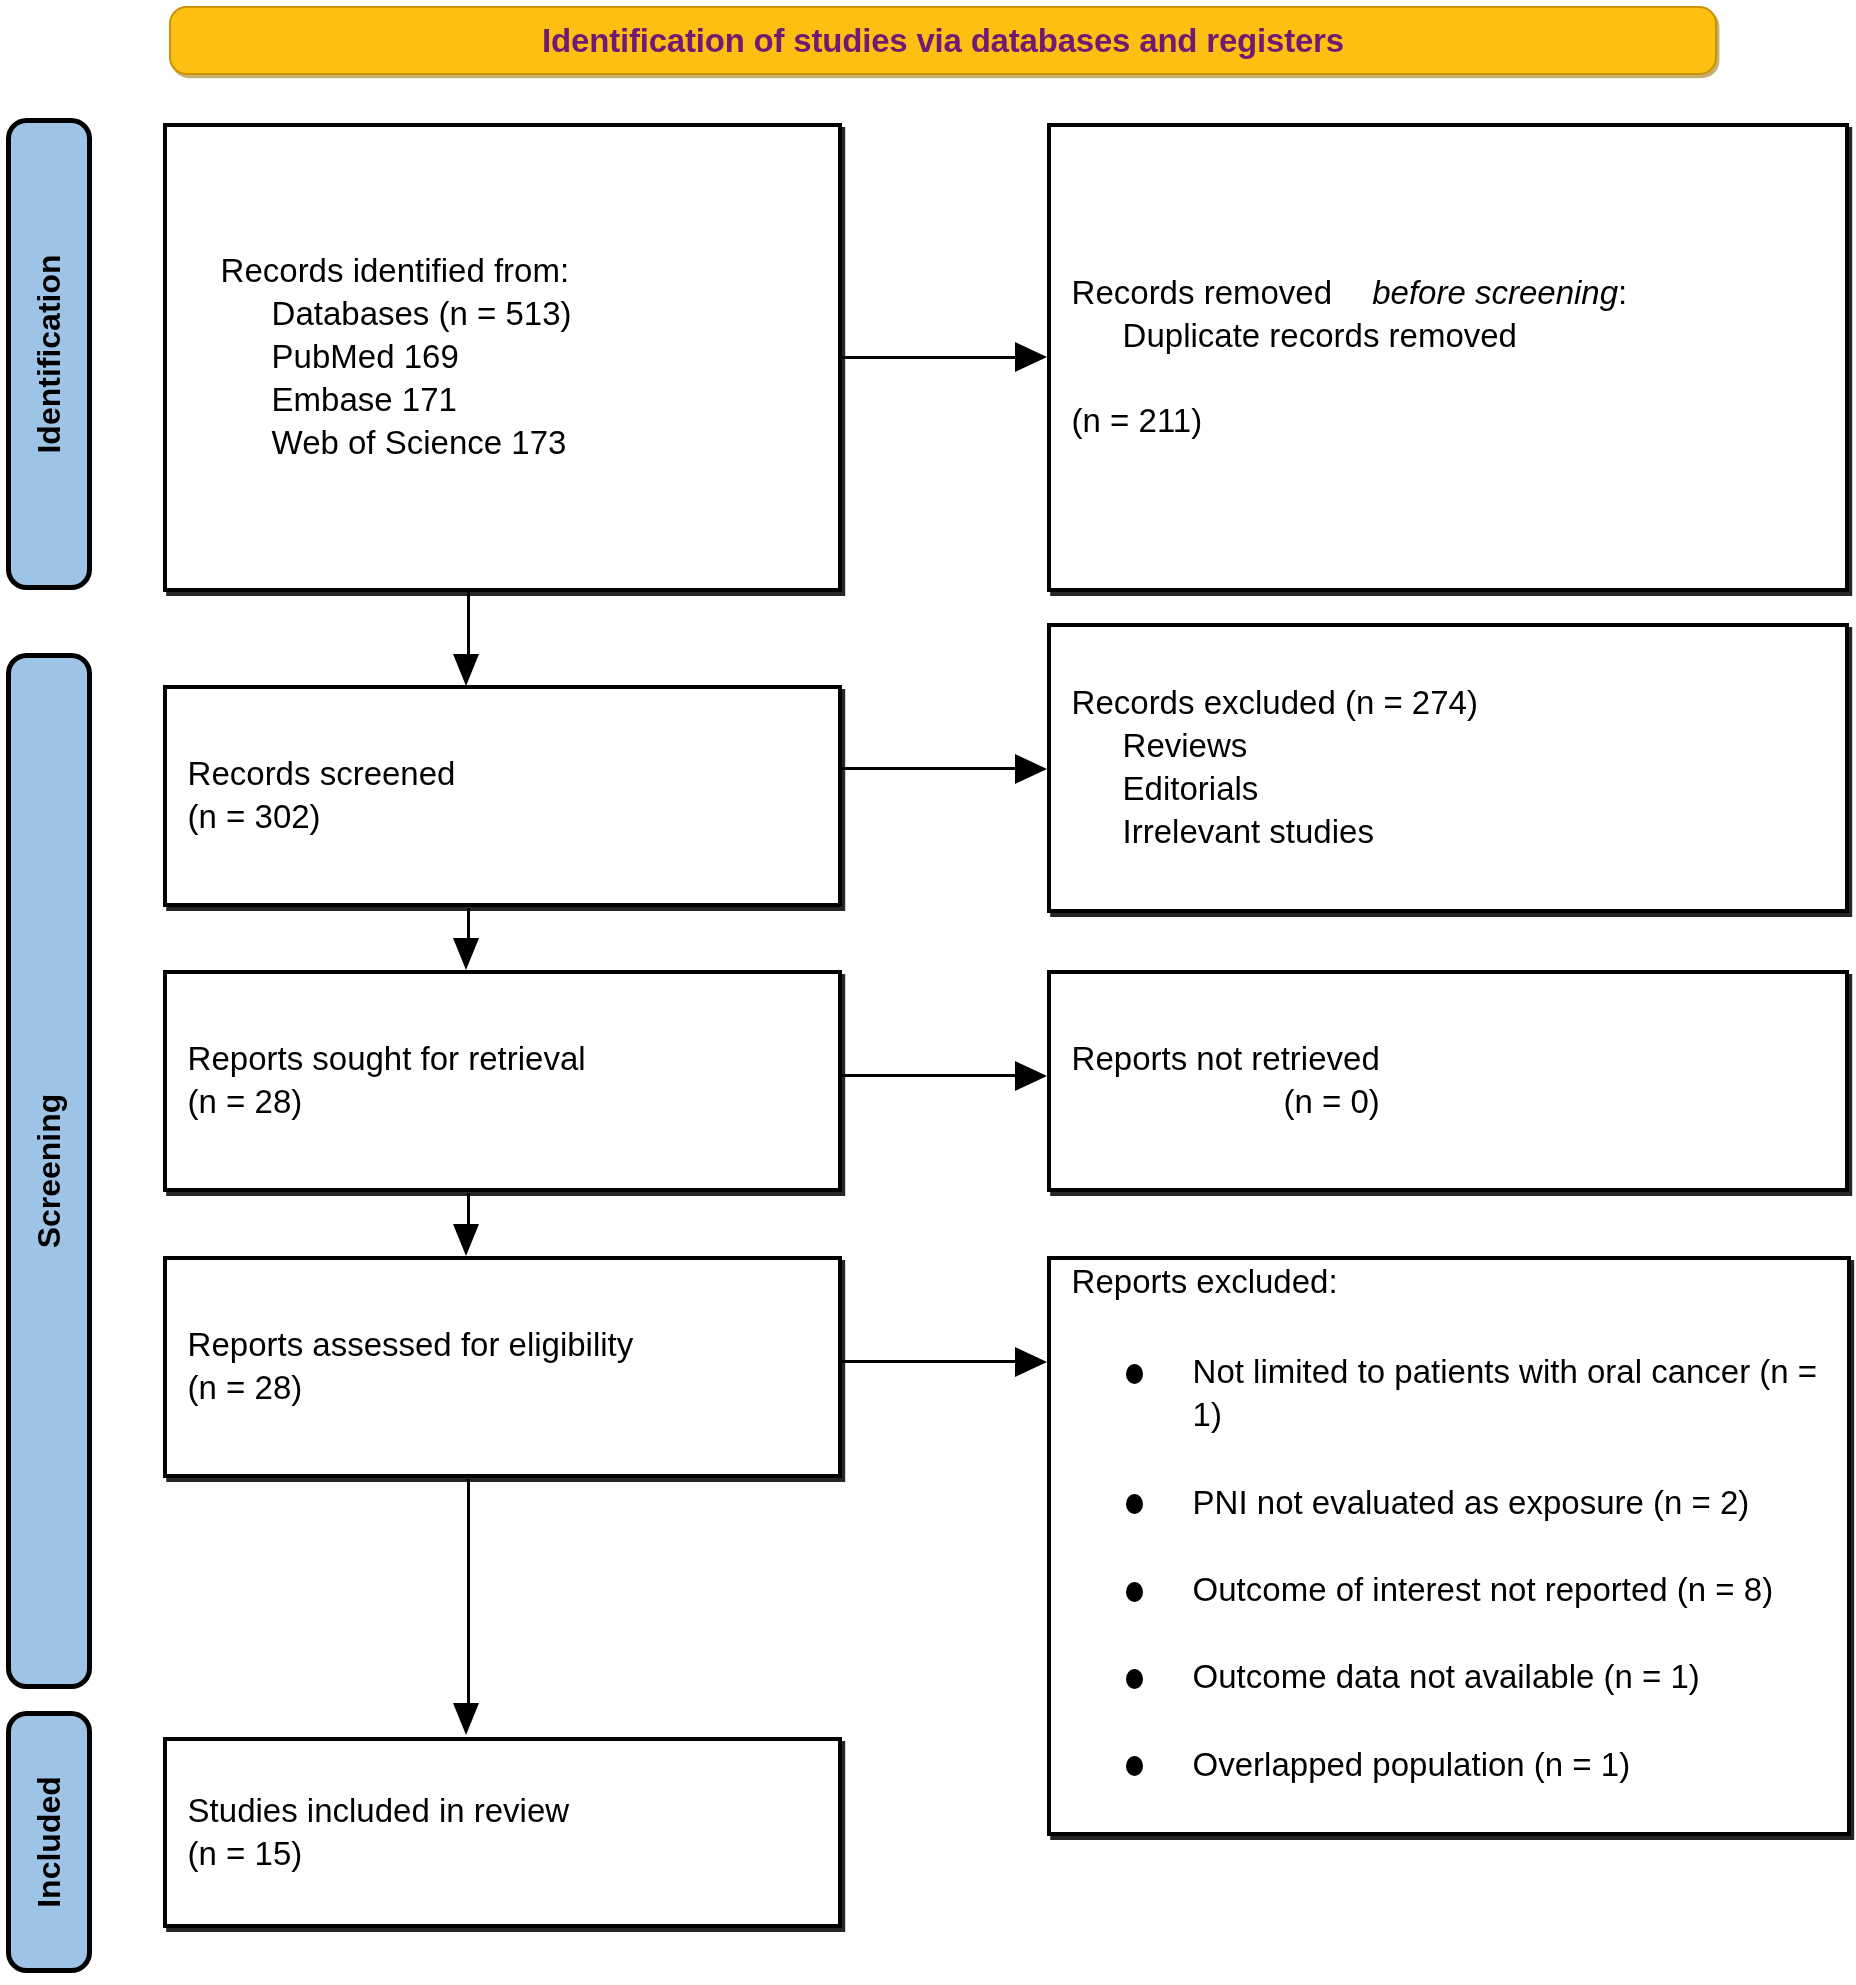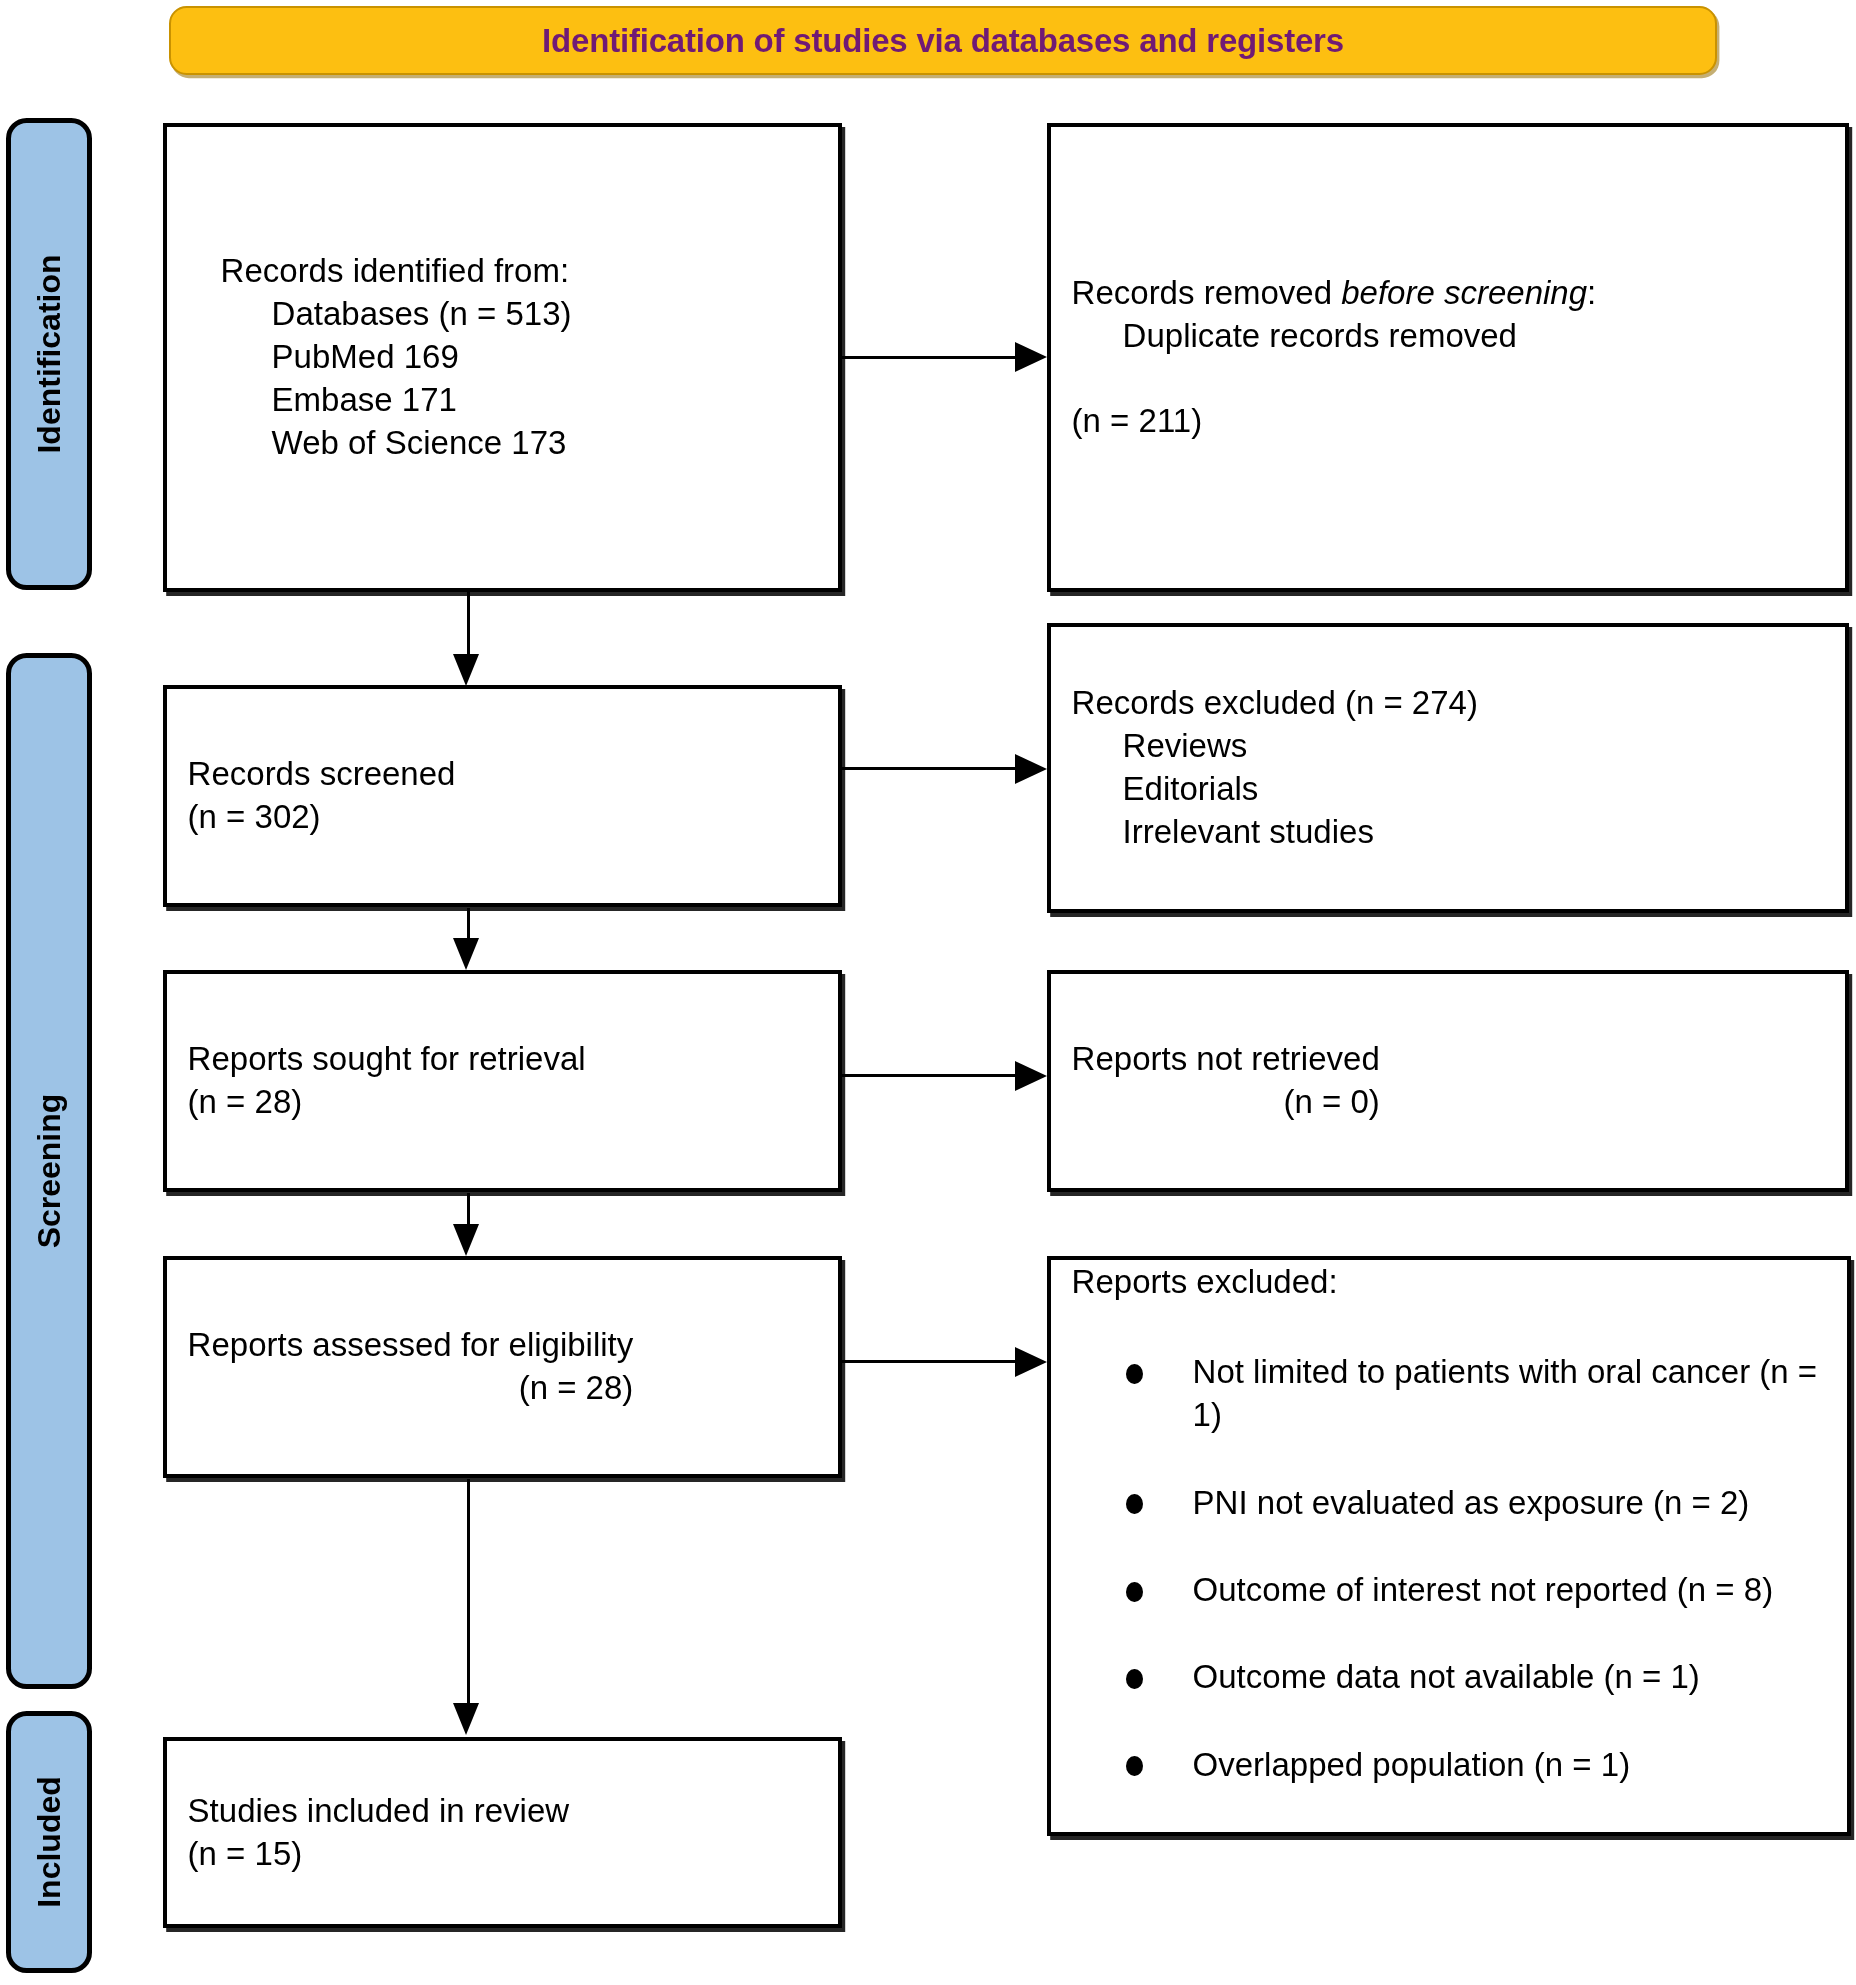--- a/index.html
+++ b/index.html
@@ -78,27 +78,27 @@
   .box-inner {
     padding: 0 20.6px;
     font-size: 33px;
     line-height: 1.30;
     color: #000;
     white-space: pre-line;
   }
   .vcenter { display: flex; align-items: center; height: 100%; }
 
   .indent1 { padding-left: 51px; display: block; }
-  .ital { font-style: italic; }
+  .ital { font-style: italic; margin-left: 31px; }
 
   
   #box-identified      { left: 163px; top: 123px;  width: 679px;  height: 469px; padding-left: 33px; }
   #box-screened        { left: 163px; top: 685px;  width: 679px;  height: 222px; }
   #box-sought          { left: 163px; top: 970px; width: 679px;  height: 222px; }
-  #box-assessed        { left: 163px; top: 1256px; width: 679px;  height: 222px; text-align: right; }
+  #box-assessed        { left: 163px; top: 1256px; width: 679px;  height: 222px; }
   #box-included-final  { left: 163px; top: 1737px; width: 679px;  height: 191px; }
 
   
   #box-removed         { left: 1047px; top: 123px;  width: 802px; height: 469px; }
   #box-excluded-recs   { left: 1047px; top: 623px;  width: 802px; height: 290px; }
   #box-not-retrieved   { left: 1047px; top: 970px; width: 802px; height: 222px; text-align: right; }
   #box-excluded-reps   { left: 1047px; top: 1256px; width: 804px; height: 580px; }
 
   
   .bullets {

